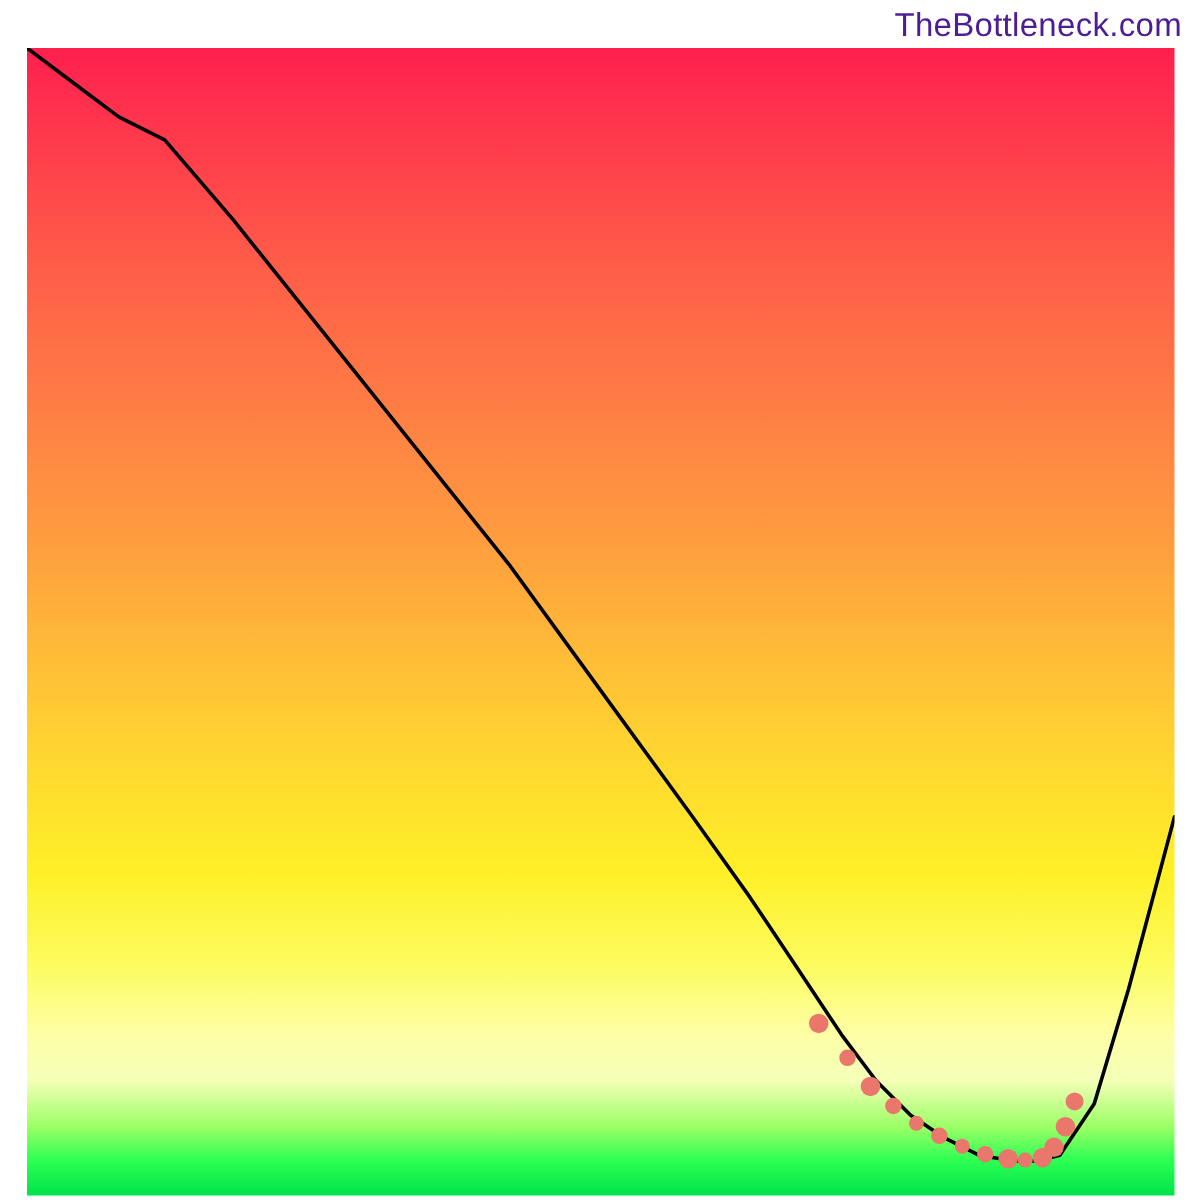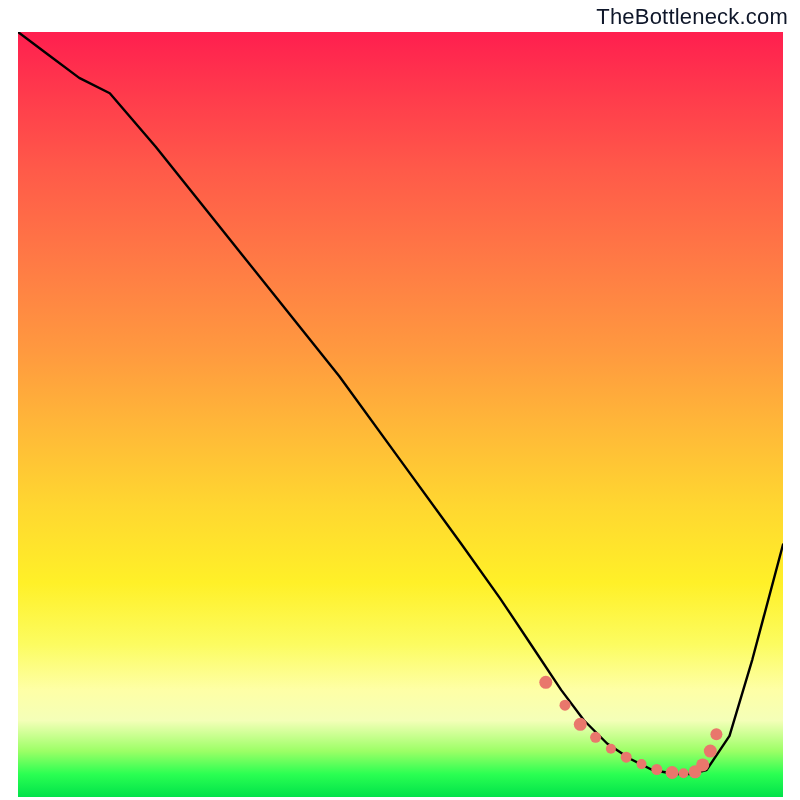--- a/index.html
+++ b/index.html
@@ -15,21 +15,21 @@
     position: relative;
     width: 800px;
     height: 800px;
   }
   .watermark {
     position: absolute;
     top: 4px;
     right: 12px;
     font-size: 22px;
     font-weight: 500;
-    color: #0f172a;
+    color: #4c1d95;
     letter-spacing: 0.2px;
     z-index: 20;
   }
   .plot-wrap {
     position: absolute;
     top: 32px;
     left: 18px;
     width: 765px;
     height: 765px;
     background: #fff;  

